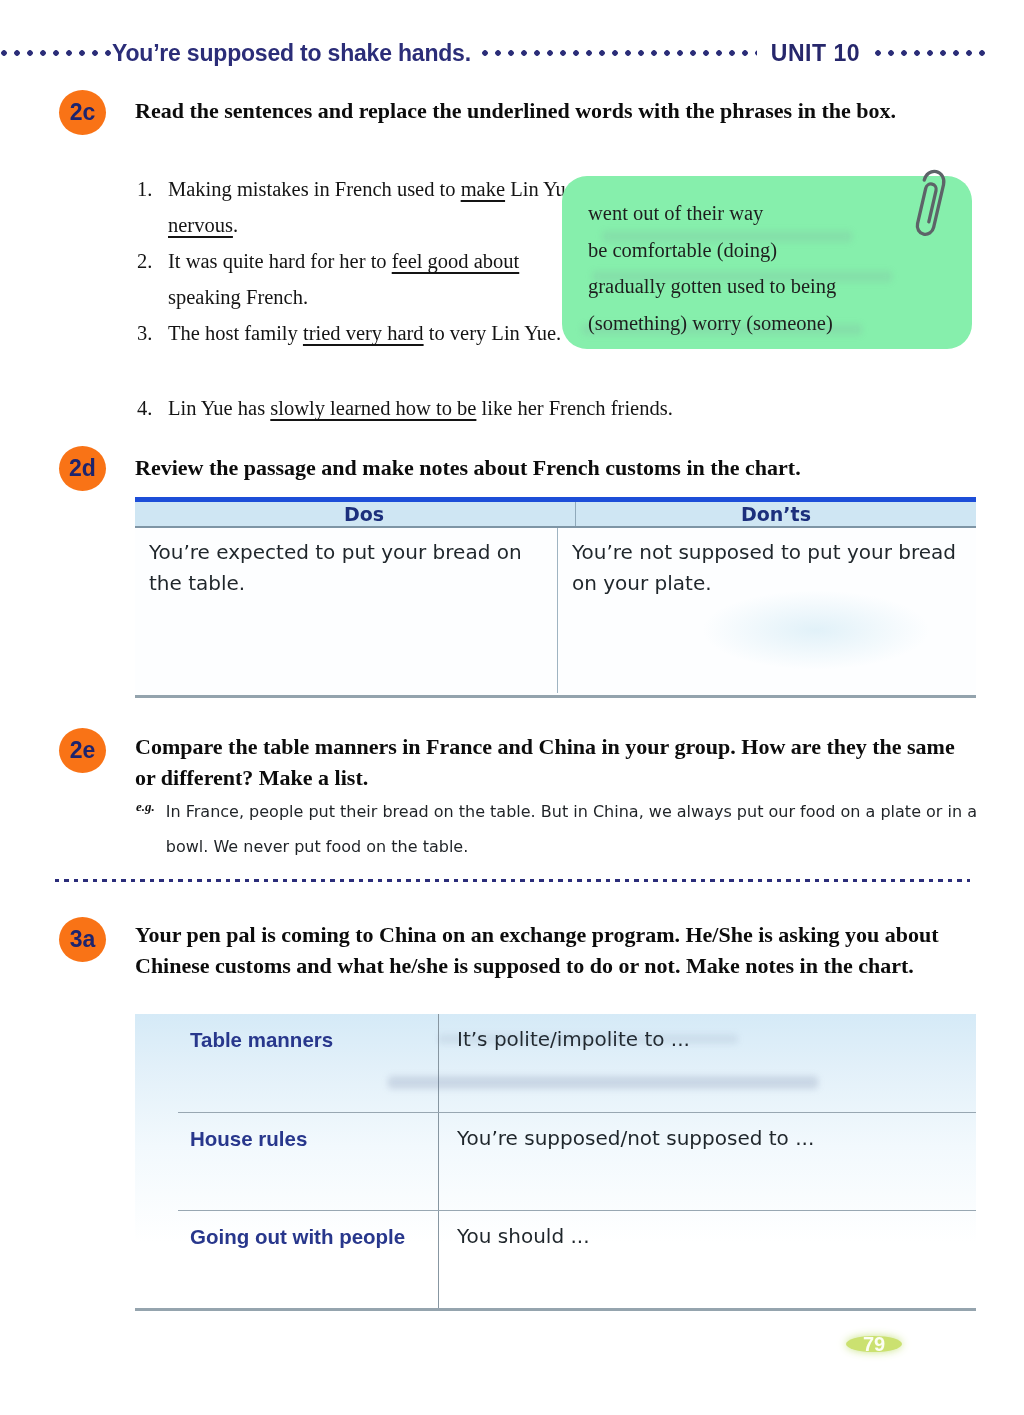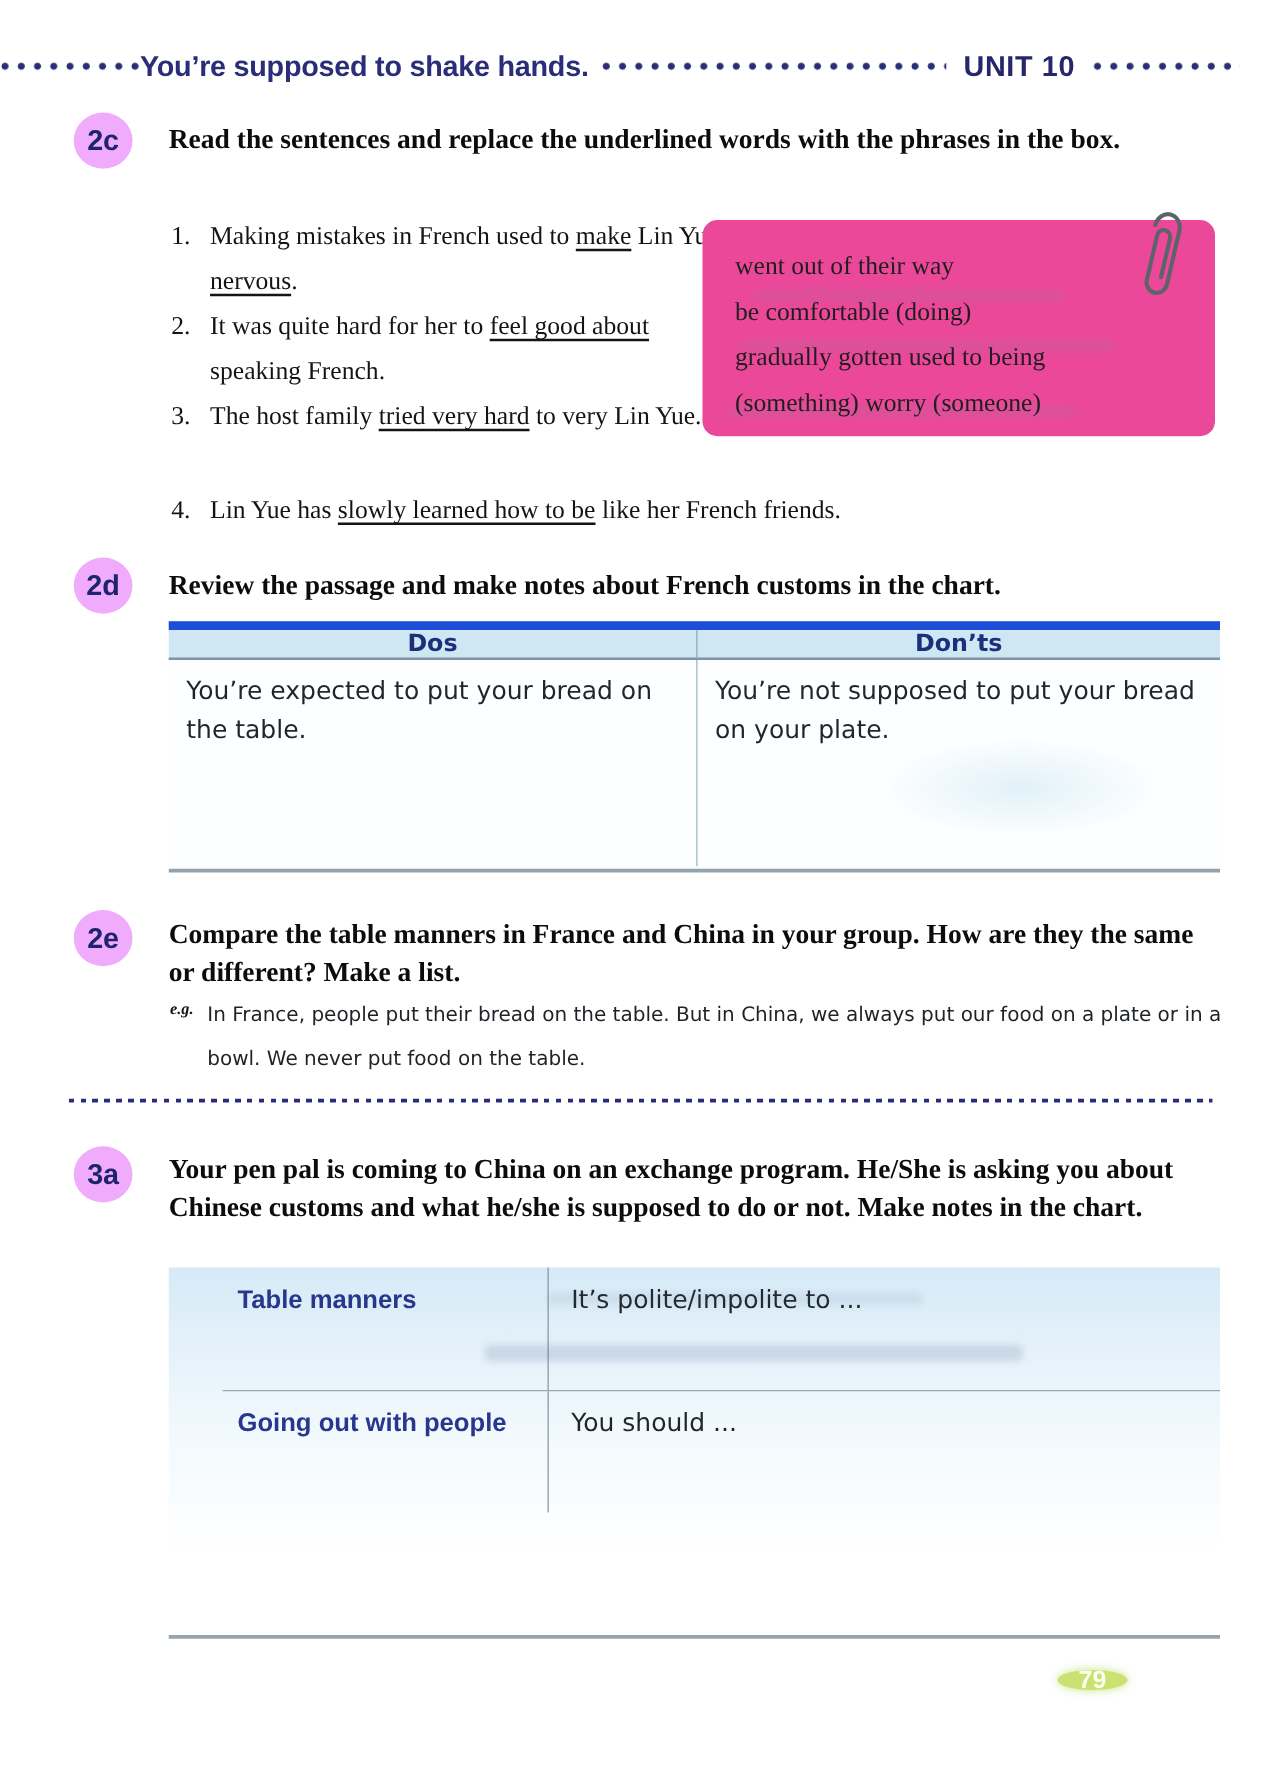--- a/index.html
+++ b/index.html
@@ -28,21 +28,21 @@
     color:#2b2d78; white-space:nowrap; letter-spacing:-0.2px;
   }
   .header-unit {
     font-family:"Liberation Sans", sans-serif; font-weight:800; font-size:23px;
     color:#26276b; white-space:nowrap; letter-spacing:0.5px;
   }
 
   
   .badge {
     position:absolute; left:59px; width:47px; height:45px; border-radius:50%;
-    background:#f0abfc;
+    background:#f97316;
     color:#1d246e; font-family:"Liberation Sans", sans-serif;
     font-weight:800; font-size:23px;
     display:flex; align-items:center; justify-content:center;
   }
   .b2c { top:90px; }  .b2d { top:446px; }  .b2e { top:728px; }  .b3a { top:917px; }
 
   
   .heading {
     position:absolute; left:135px; width:838px;
     font-weight:700; font-size:22px; line-height:31px; color:#0c0c0c;
@@ -53,21 +53,21 @@
   .ex-items { position:absolute; left:137px; top:171px; width:448px; font-size:20.5px; }
   .ex-item  { display:flex; }
   .ex-item .num { width:31px; flex-shrink:0; line-height:36px; }
   .ex-item .txt { flex:1; line-height:36px; }
   .item4 { position:absolute; left:137px; top:390px; width:845px; font-size:20.5px; }
   .u { text-decoration:underline; text-decoration-thickness:1.5px; text-underline-offset:4px; }
 
   
   .phrase-box {
     position:absolute; left:562px; top:176px; width:410px; height:173px;
-    background:#ec4899; border-radius:12px;
+    background:#86efac; border-radius:25px;
     padding:19px 14px 0 26px; font-size:20.5px; line-height:36.5px; color:#1e1e1e;
   }
   .phrase-line { position:relative; z-index:2; }
   .ghost {
     position:absolute; background:rgba(130,135,155,0.14);
     border-radius:4px; filter:blur(3px); z-index:1;
   }
   .g1 { left:40px; top:55px;  width:250px; height:11px; }
   .g2 { left:30px; top:95px;  width:300px; height:11px; }
   .g3 { left:20px; top:148px; width:280px; height:11px; }
@@ -76,21 +76,21 @@
     transform:rotate(13deg); z-index:3;
   }
 
   
   .chart2d {
     position:absolute; left:135px; top:497px; width:841px; height:201px;
     border-bottom:3px solid #93a3ad; background:#fdfeff;
   }
   .chart2d-head {
     display:grid; grid-template-columns:423px 1fr; height:31px;
-    background:#cfe6f3; border-top:7px solid #1d4ed8; border-bottom:2px solid #7e95a5;
+    background:#cfe6f3; border-top:5px solid #1d4ed8; border-bottom:2px solid #7e95a5;padding-left:18px;
   }
   .c2d-hcell {
     display:flex; align-items:center; justify-content:center;
     font-family:"DejaVu Sans", sans-serif; font-weight:700; font-size:19px; color:#1c2f7c;
   }
   .c2d-hcell.left { border-right:1px solid #8fa9ba; }
   .chart2d-body { position:relative; display:grid; grid-template-columns:423px 1fr; height:165px; }
   .c2d-cell {
     padding:9px 16px 0 14px;
     font-family:"DejaVu Sans", sans-serif; font-size:20px; line-height:31px; color:#1f262b;
@@ -222,20 +222,24 @@
   <div class="heading h3a">Your pen pal is coming to China on an exchange program. He/She is asking you about Chinese customs and what he/she is supposed to do or not. Make notes in the chart.</div>
 
   <div class="chart3a">
     <div class="c3a-row">
       <div class="c3a-label">Table manners</div>
       <div class="c3a-value">It’s polite/impolite to ...</div>
       <div class="ghost g4"></div>
       <div class="ghost g5"></div>
     </div>
     <div class="c3a-row">
+      <div class="c3a-label">House rules</div>
+      <div class="c3a-value">You’re supposed/not supposed to ...</div>
+    </div>
+    <div class="c3a-row">
       <div class="c3a-label">Going out with people</div>
       <div class="c3a-value">You should ...</div>
     </div>
   </div>
 
   <div class="page-num">79</div>
 
 </div>
 
 </body></html>

